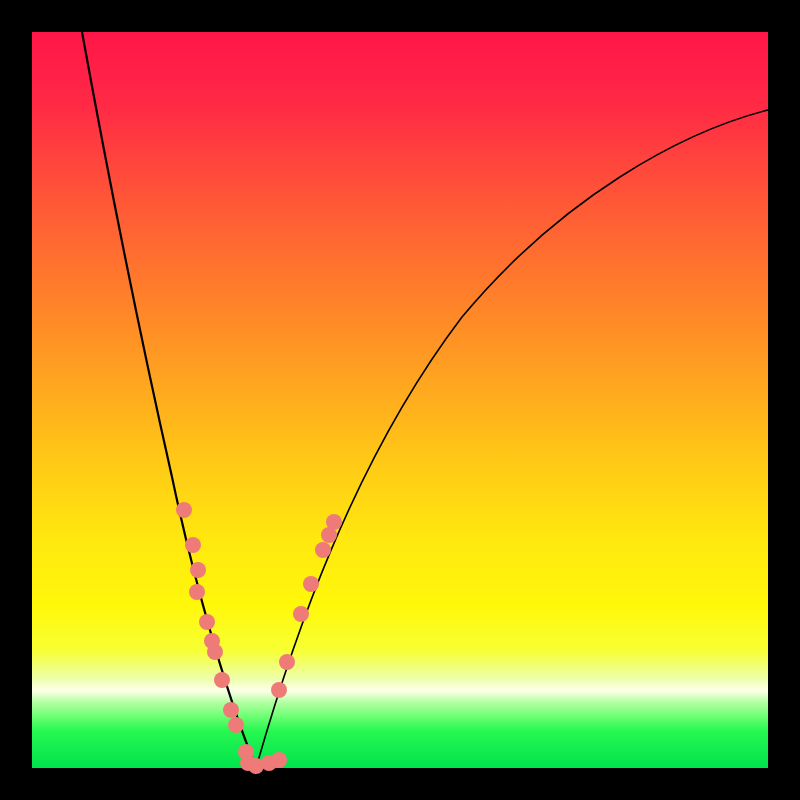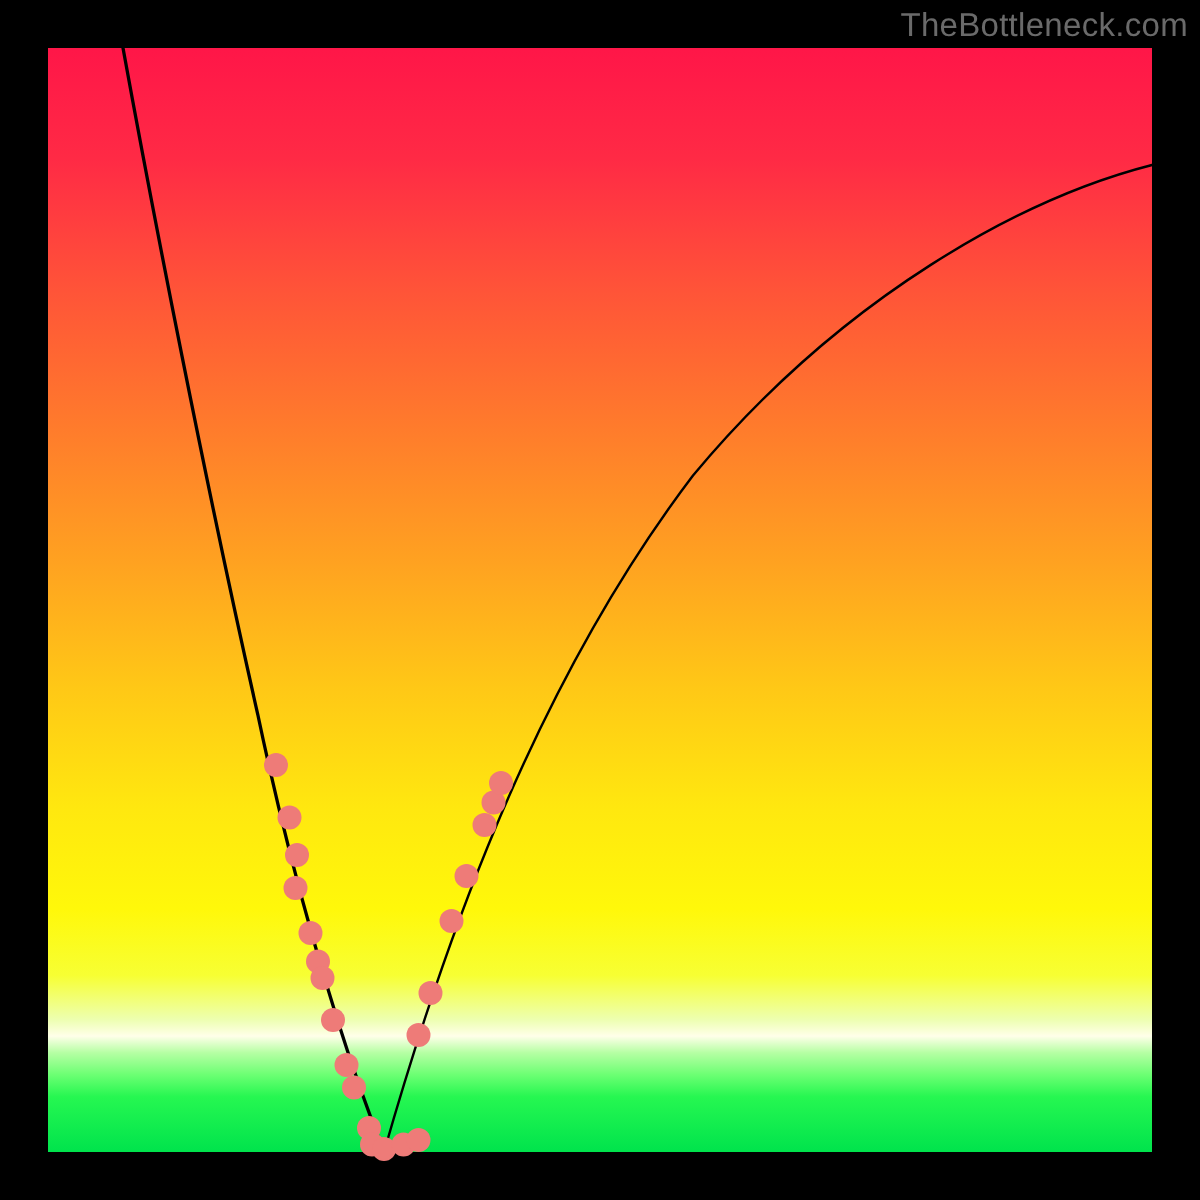--- a/index.html
+++ b/index.html
@@ -111,14 +111,13 @@
         <circle class="dot" cx="255" cy="630" r="8"></circle>
         <circle class="dot" cx="269" cy="582" r="8"></circle>
         <circle class="dot" cx="279" cy="552" r="8"></circle>
         <circle class="dot" cx="291" cy="518" r="8"></circle>
         <circle class="dot" cx="297" cy="503" r="8"></circle>
         <circle class="dot" cx="302" cy="490" r="8"></circle>
       </g>
     </svg>
 
   </div>
-  <div class="watermark">TheBottleneck.com</div>
 </div>
 
 </body></html>

